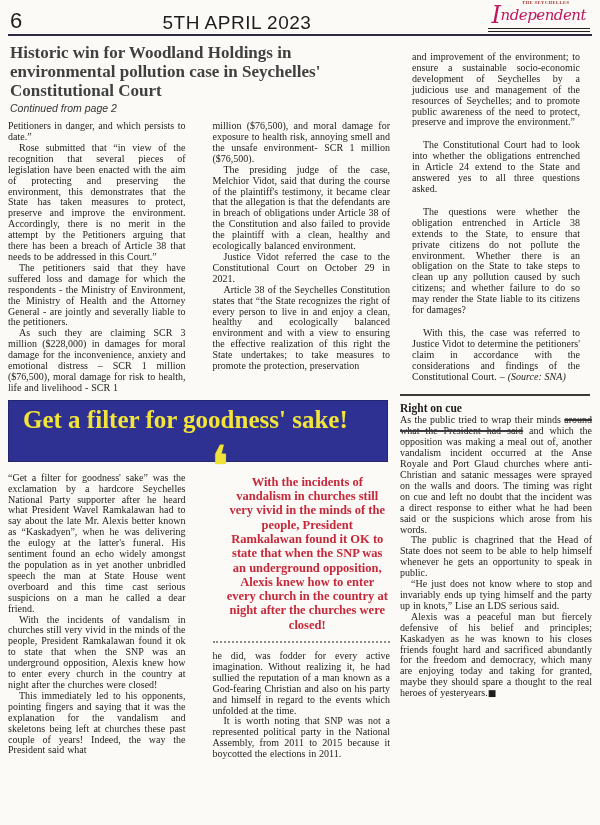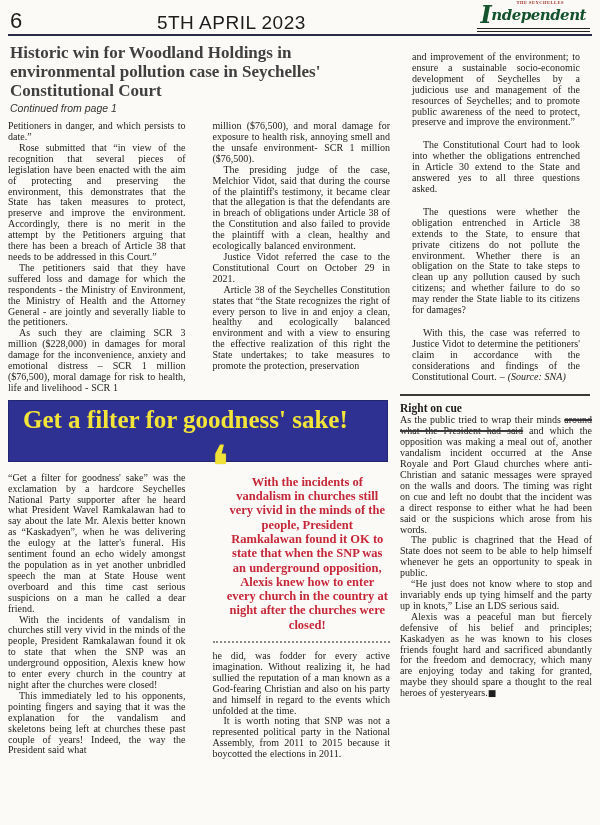--- a/index.html
+++ b/index.html
@@ -12,21 +12,21 @@
   }
   
   header {
     display:flex; align-items:flex-end; justify-content:space-between;
     border-bottom:2.5px solid #2b2b45; padding:0 2px 2px 2px; height:30px;
   }
   .pagenum { font-family:"Liberation Sans", sans-serif; font-size:22px; font-weight:400; line-height:1; }
   .pagedate { font-family:Liberation Sans, sans-serif; font-size:19px; letter-spacing:0.5px; line-height:1; transform:translateX(-18px); }
   .masthead { position:relative; text-align:center; border-bottom:4px double #222; padding:0 4px 1px 4px; line-height:1; }
   .mast-top { display:block; font-size:4.5px; letter-spacing:0.5px; color:#a03028; font-weight:bold; margin-left:14px; margin-bottom:-2px; }
-  .mast-name { font-family:"DejaVu Serif", serif; font-weight:bold; font-style:italic; font-size:15px; color:#14532d; letter-spacing:-0.5px; }
+  .mast-name { font-family:"DejaVu Serif", serif; font-weight:normal; font-style:italic; font-size:15px; color:#be185d; letter-spacing:-0.5px; }
   .mast-initial { font-size:24px; vertical-align:-3px; }
   
   .main { display:flex; gap:10px; margin-top:4px; }
   .left-region  { width:382px; flex:none; }
   .right-region { flex:1; min-width:0; }
   
   h1 {
     color:#404040; font-size:17px; line-height:1.12; font-weight:bold;
     max-width:330px; margin:3px 0 2px 2px;
   }
@@ -78,21 +78,21 @@
       <span class="mast-top">THE SEYCHELLES</span>
       <span class="mast-name"><span class="mast-initial">I</span><span>ndependent</span></span>
     </div>
   </header>
 
   <div class="main">
 
     <div class="left-region">
 
       <h1>Historic win for Woodland Holdings in environmental pollution case in Seychelles' Constitutional Court</h1>
-      <div class="continued">Continued from page 1</div>
+      <div class="continued">Continued from page 2</div>
 
       <div class="cols2">
         <div class="col">
           <p class="noindent">Petitioners in danger, and which persists to date.”</p>
           <p>Rose submitted that “in view of the recognition that several pieces of legislation have been enacted with the aim of protecting and preserving the environment, this demonstrates that the State has taken measures to protect, preserve and improve the environment. Accordingly, there is no merit in the attempt by the Petitioners arguing that there has been a breach of Article 38 that needs to be addressed in this Court.”</p>
           <p>The petitioners said that they have suffered loss and damage for which the respondents - the Ministry of Environment, the Ministry of Health and the Attorney General - are jointly and severally liable to the petitioners.</p>
           <p>As such they are claiming SCR 3 million ($228,000) in damages for moral damage for the inconvenience, anxiety and emotional distress – SCR 1 million ($76,500), moral damage for risk to health, life and livelihood - SCR 1</p>
         </div>
         <div class="col">
           <p class="noindent">million ($76,500), and moral damage for exposure to health risk, annoying smell and the unsafe environment- SCR 1 million ($76,500).</p>
@@ -119,21 +119,21 @@
           <p>It is worth noting that SNP was not a represented political party in the National Assembly, from 2011 to 2015 because it boycotted the elections in 2011.</p>
         </div>
       </div>
 
     </div>
 
     <div class="right-region">
 
       <div class="topcol">
         <p class="noindent spaced-first">and improvement of the environment; to ensure a sustainable socio-economic development of Seychelles by a judicious use and management of the resources of Seychelles; and to promote public awareness of the need to protect, preserve and improve the environment.”</p>
-        <p>The Constitutional Court had to look into whether the obligations entrenched in Article 30 extend to the State and answered yes to all three questions asked.</p>
+        <p>The Constitutional Court had to look into whether the obligations entrenched in Article 24 extend to the State and answered yes to all three questions asked.</p>
         <p>The questions were whether the obligation entrenched in Article 38 extends to the State, to ensure that private citizens do not pollute the environment. Whether there is an obligation on the State to take steps to clean up any pollution caused by such citizens; and whether failure to do so may render the State liable to its citizens for damages?</p>
         <p><span>With this, the case was referred to Justice Vidot to determine the petitioners' claim in accordance with the considerations and findings of the Constitutional Court. – </span><span class="source">(Source: SNA)</span></p>
       </div>
 
       <hr class="r-divider">
 
       <div>
         <div class="r-heading">Right on cue</div>
         <p class="noindent"><span>As the public tried to wrap their minds </span><span class="struck">around what the President had said</span><span> and which the opposition was making a meal out of, another vandalism incident occurred at the Anse Royale and Port Glaud churches where anti-Christian and satanic messages were sprayed on the walls and doors. The timing was right on cue and left no doubt that the incident was a direct response to either what he had been said or the suspicions which arose from his words.</span></p>
         <p>The public is chagrined that the Head of State does not seem to be able to help himself whenever he gets an opportunity to speak in public.</p>

